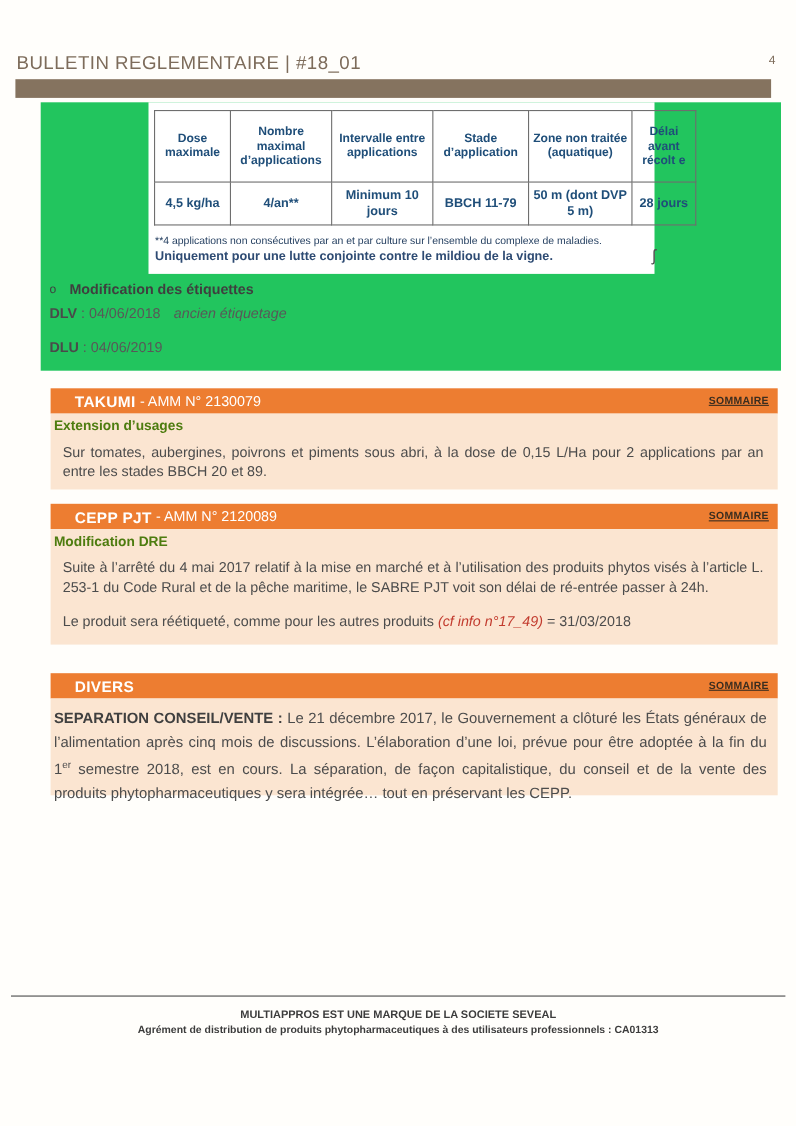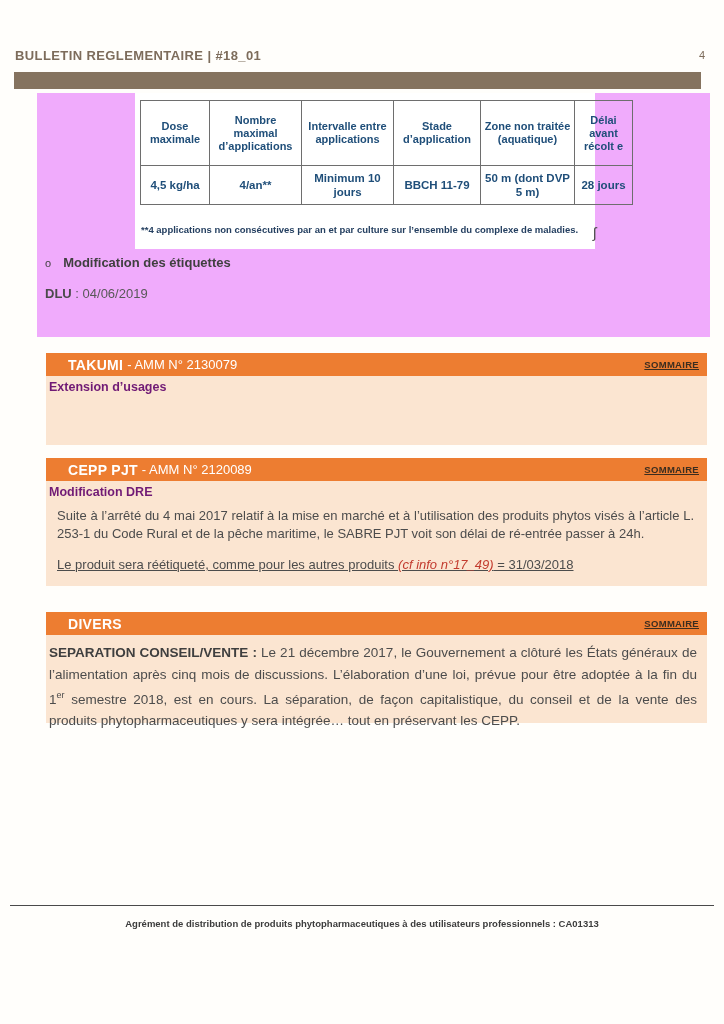--- a/index.html
+++ b/index.html
@@ -4,36 +4,36 @@
 <style>
   html,body { margin:0; padding:0; }
   .page {
     position:relative; width:724px; height:1024px;
     background:#FFFEFB; overflow:hidden;
     font-family:"Liberation Sans", sans-serif; color:#404040;
   }
   
   .doc-header {
     position:absolute; left:15px; top:48px;
-    font-size:13px; font-weight:bold; letter-spacing:.4px; color:#7D6C5B;
+    font-size:17px; font-weight:normal; letter-spacing:.4px; color:#7D6C5B;
   }
   .page-num { position:absolute; right:19px; top:49px; font-size:11px; color:#7D6C5B; }
   .top-bar { position:absolute; left:14px; top:72px; width:687px; height:17px; background:#85735F; }
 
   
-  .top-peach { position:absolute; left:37px; top:93px; width:673px; height:244px; background:#f0abfc; }
+  .top-peach { position:absolute; left:37px; top:93px; width:673px; height:244px; background:#22c55e; }
   .white-box { position:absolute; left:98px; top:0; width:460px; height:156px; background:#FFFFFF; }
   table.reg { border-collapse:collapse; margin:7px 0 0 5px; table-layout:fixed; width:450px; }
   table.reg th, table.reg td {
     border:1.4px solid #6E6E6E; text-align:center; vertical-align:middle;
     color:#1F4E79; font-weight:bold; padding:2px 3px;
   }
   table.reg th { font-size:11px; height:60px; line-height:13px; }
   table.reg td { font-size:11.5px; height:34px; line-height:14px; }
-  .fn1 { margin:19px 0 0 6px; font-size:9.5px; font-weight:bold; color:#243F60; }
+  .fn1 { margin:9px 0 0 6px; font-size:9.5px; font-weight:normal; color:#243F60; }
   .fn2 { margin:2px 0 0 6px; font-size:11.5px; font-weight:bold; color:#2E4B73; }
   .brace { position:absolute; left:556px; top:131px; font-size:15px; color:#4f4f4f; }
 
   .etiq { position:absolute; left:8px; top:162px; color:#585858; }
   .etiq-head { display:flex; align-items:center; color:#3F3F3F; }
   .etiq-bullet { font-size:11px; margin-right:12px; color:#3F3F3F; }
   .etiq-title { font-weight:bold; font-size:13px; }
   .etiq-line { margin-top:7px; font-size:13px; }
   .etiq-line b { color:#4a4a4a; }
   .etiq-note { font-style:italic; margin-left:12px; }
@@ -45,26 +45,26 @@
     height:23px; background:#ED7D31; color:#fff;
     display:flex; align-items:center; padding:0 8px 0 22px; box-sizing:border-box;
   }
   .b-title { font-weight:bold; font-size:14px; letter-spacing:.3px; }
   .b-suffix { font-size:13px; margin-left:4px; }
   .sommaire {
     margin-left:auto; font-size:9.5px; font-weight:bold;
     color:#3B2D1F; text-decoration:underline; letter-spacing:.3px; cursor:pointer;
   }
   .content { background:#FBE5D1; box-sizing:border-box; padding:4px 8px 0 3px; }
-  .subtitle { font-weight:bold; font-size:12.5px; color:#701a75; }
+  .subtitle { font-weight:bold; font-size:12.5px; color:#4d7c0f; }
   .para {
     margin:8px 5px 0 8px; font-size:13px; line-height:18px;
     text-align:justify; color:#4C4C4C;
   }
-  .para.second { margin-top:13px;text-decoration:underline; }
+  .para.second { margin-top:13px; }
   .red { color:#C23B2E; font-style:italic; }
   .divers-para { margin:3px 2px 0 0; font-size:13.5px; line-height:21.5px; text-align:justify; color:#4C4C4C; }
   .divers-para b { color:#3F3F3F;margin-top:48px; }
   sup { font-size:9px; }
 
   #sec-takumi { top:353px; } #sec-takumi .content { height:69px; }
   #sec-sabre  { top:458px; } #sec-sabre  .content { height:105px; }
   #sec-divers { top:612px; } #sec-divers .content { height:88px; }
 
   
@@ -100,42 +100,47 @@
             <td>4,5 kg/ha</td>
             <td>4/an**</td>
             <td>Minimum 10 jours</td>
             <td>BBCH 11-79</td>
             <td>50 m (dont DVP 5 m)</td>
             <td>28 jours</td>
           </tr>
         </tbody>
       </table>
       <div class="fn1">**4 applications non consécutives par an et par culture sur l’ensemble du complexe de maladies.</div>
+      <div class="fn2">Uniquement pour une lutte conjointe contre le mildiou de la vigne.</div>
     </div>
     <span class="brace">ʃ</span>
 
     <div class="etiq">
       <div class="etiq-head">
         <span class="etiq-bullet">o</span>
         <span class="etiq-title">Modification des étiquettes</span>
+      </div>
+      <div class="etiq-line">
+        <b>DLV</b><span> : 04/06/2018</span><span class="etiq-note">ancien étiquetage</span>
       </div>
       <div class="etiq-line dlu">
         <b>DLU</b><span> : 04/06/2019</span>
       </div>
     </div>
   </div>
 
   <div class="section" id="sec-takumi">
     <div class="banner">
       <span class="b-title">TAKUMI</span>
       <span class="b-suffix">- AMM N° 2130079</span>
       <span class="sommaire">SOMMAIRE</span>
     </div>
     <div class="content">
       <div class="subtitle">Extension d’usages</div>
+      <div class="para">Sur tomates, aubergines, poivrons et piments sous abri, à la dose de 0,15 L/Ha pour 2 applications par an entre les stades BBCH 20 et 89.</div>
     </div>
   </div>
 
   <div class="section" id="sec-sabre">
     <div class="banner">
       <span class="b-title">CEPP PJT</span>
       <span class="b-suffix">- AMM N° 2120089</span>
       <span class="sommaire">SOMMAIRE</span>
     </div>
     <div class="content">
@@ -154,16 +159,17 @@
     </div>
     <div class="content">
       <div class="divers-para">
         <b>SEPARATION CONSEIL/VENTE :</b><span> Le 21 décembre 2017, le Gouvernement a clôturé les États généraux de l’alimentation après cinq mois de discussions. L’élaboration d’une loi, prévue pour être adoptée à la fin du 1</span><sup>er</sup><span> semestre 2018, est en cours. La séparation, de façon capitalistique, du conseil et de la vente des produits phytopharmaceutiques y sera intégrée… tout en préservant les CEPP.</span>
       </div>
     </div>
   </div>
 
   <div class="footer-rule"></div>
   <div class="footer">
+    <div class="f1">MULTIAPPROS EST UNE MARQUE DE LA SOCIETE SEVEAL</div>
     <div class="f2">Agrément de distribution de produits phytopharmaceutiques à des utilisateurs professionnels : CA01313</div>
   </div>
 
 </div>
 
 </body></html>

